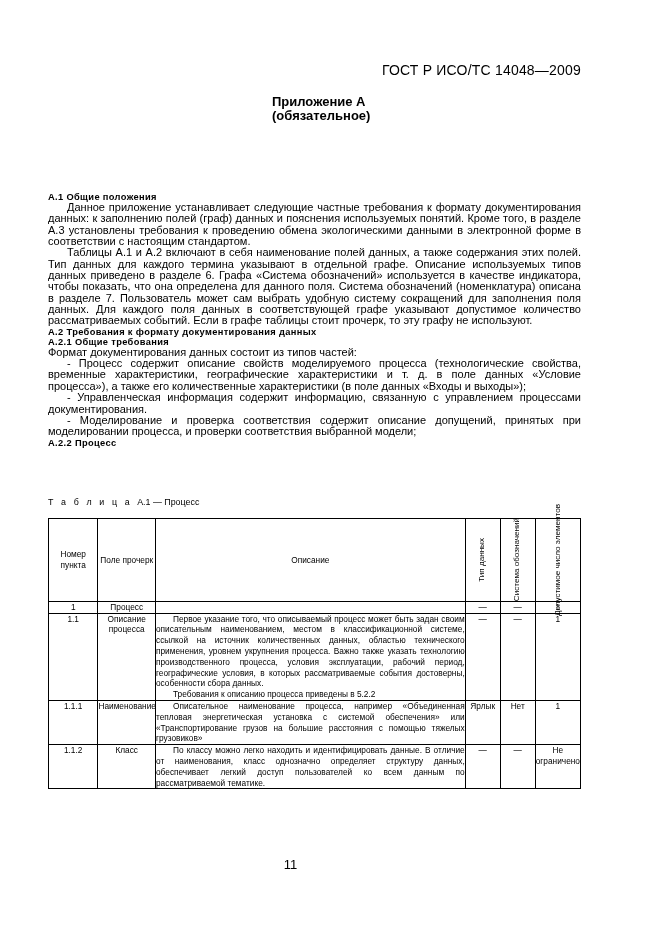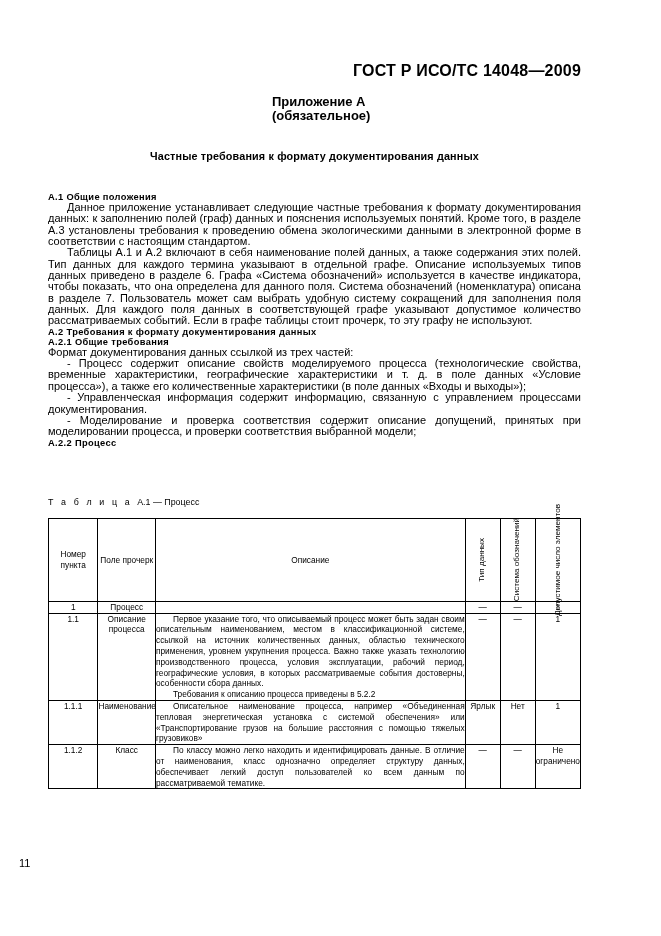--- a/index.html
+++ b/index.html
@@ -22,22 +22,22 @@
     width: 661px;
     height: 936px;
     overflow: hidden;
   }
   .header {
     position: absolute;
     left: 0;
     top: 62px;
     width: 581px;
     text-align: right;
-    font-size: 16px;
-    font-weight: bold;
+    font-size: 14px;
+    font-weight: normal;
     letter-spacing: 0.2px;
   }
   .appendix-label {
     position: absolute;
     left: 272px;
     top: 95px;
     font-size: 13px;
     font-weight: bold;
     line-height: 13.5px;
   }
@@ -161,48 +161,46 @@
     margin: 0;
     padding: 0;
   }
   td.cell-desc p.p-ind { text-indent: 17px; }
 
   .page-number {
     position: absolute;
     left: 0;
     top: 857px;
     width: 581px;
-    text-align: left;
-    font-size: 11px;
-    padding-left: 19px;
+    text-align: center;
+    font-size: 13px;
   }
 </style>
 </head>
 <body>
 
 <div class="page">
 
   <div class="header">ГОСТ Р ИСО/ТС 14048—2009</div>
 
   <div class="appendix-label">
     <div>Приложение А</div>
     <div>(обязательное)</div>
   </div>
 
-  <div class="doc-title">Частные требования к формату документирования данных</div>
 
   <div class="content">
 
     <h3 class="sec">A.1  Общие положения</h3>
     <p class="body indent t-after-sec">Данное приложение устанавливает следующие частные требования к формату документирования данных: к заполнению полей (граф) данных и пояснения используемых понятий. Кроме того, в разделе А.3 установлены требования к проведению обмена экологическими данными в электронной форме в соответствии с настоящим стандартом.</p>
     <p class="body indent">Таблицы А.1 и А.2 включают в себя наименование полей данных, а также содержания этих полей. Тип данных для каждого термина указывают в отдельной графе. Описание используемых типов данных приведено в разделе 6. Графа «Система обозначений» используется в качестве индикатора, чтобы показать, что она определена для данного поля. Система обозначений (номенклатура) описана в разделе 7. Пользователь может сам выбрать удобную систему сокращений для заполнения поля данных. Для каждого поля данных в соответствующей графе указывают допустимое количество рассматриваемых событий. Если в графе таблицы стоит прочерк, то эту графу не используют.</p>
 
     <h3 class="sec sec-gap-top">A.2  Требования к формату документирования данных</h3>
     <h3 class="sec">A.2.1  Общие требования</h3>
-    <p class="body">Формат документирования данных ссылкой из трех частей:</p>
+    <p class="body">Формат документирования данных состоит из типов частей:</p>
     <p class="body dash">- Процесс содержит описание свойств моделируемого процесса (технологические свойства, временные характеристики, географические характеристики и т. д. в поле данных «Условие процесса»), а также его количественные характеристики (в поле данных «Входы и выходы»);</p>
     <p class="body dash">- Управленческая информация содержит информацию, связанную с управлением процессами документирования.</p>
     <p class="body dash">- Моделирование и проверка соответствия содержит описание допущений, принятых при моделировании процесса, и проверки соответствия выбранной модели;</p>
 
     <h3 class="sec sec-gap-top">A.2.2  Процесс</h3>
 
   </div>
 
   <div class="tbl-caption">
     <span class="sp">Т а б л и ц а</span>&nbsp;&nbsp;<span>А.1 — Процесс</span>

